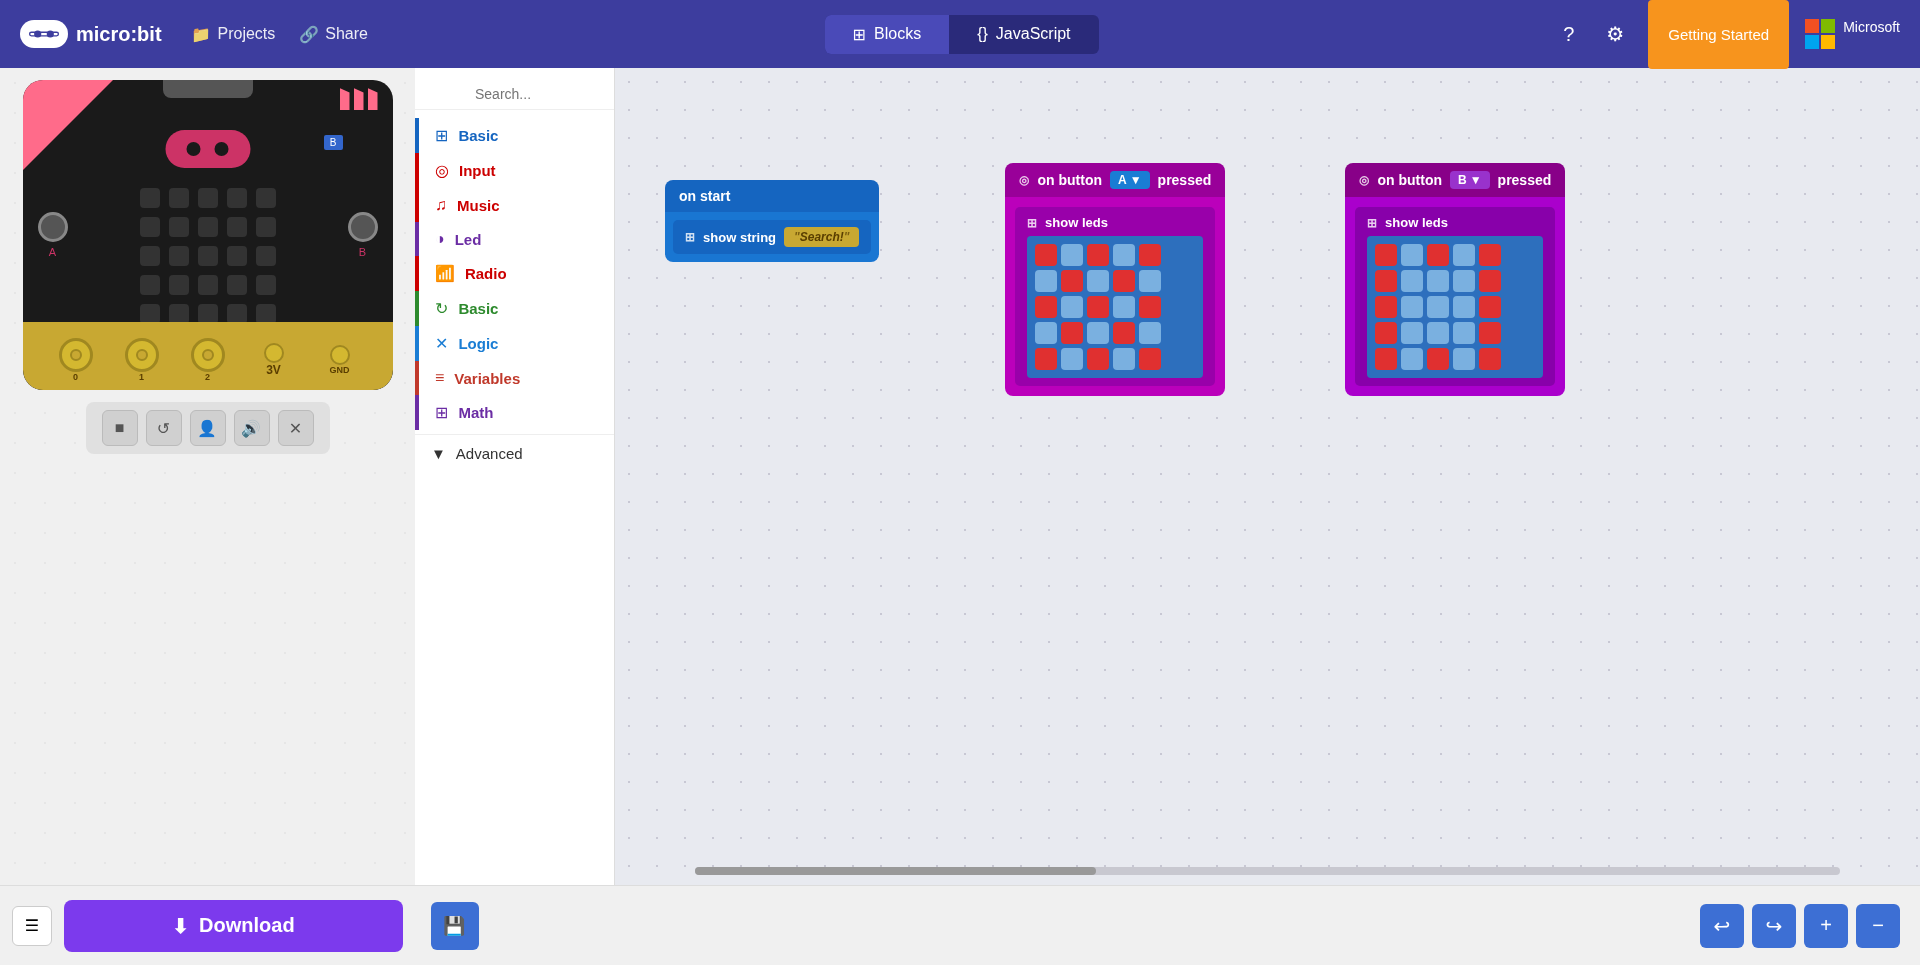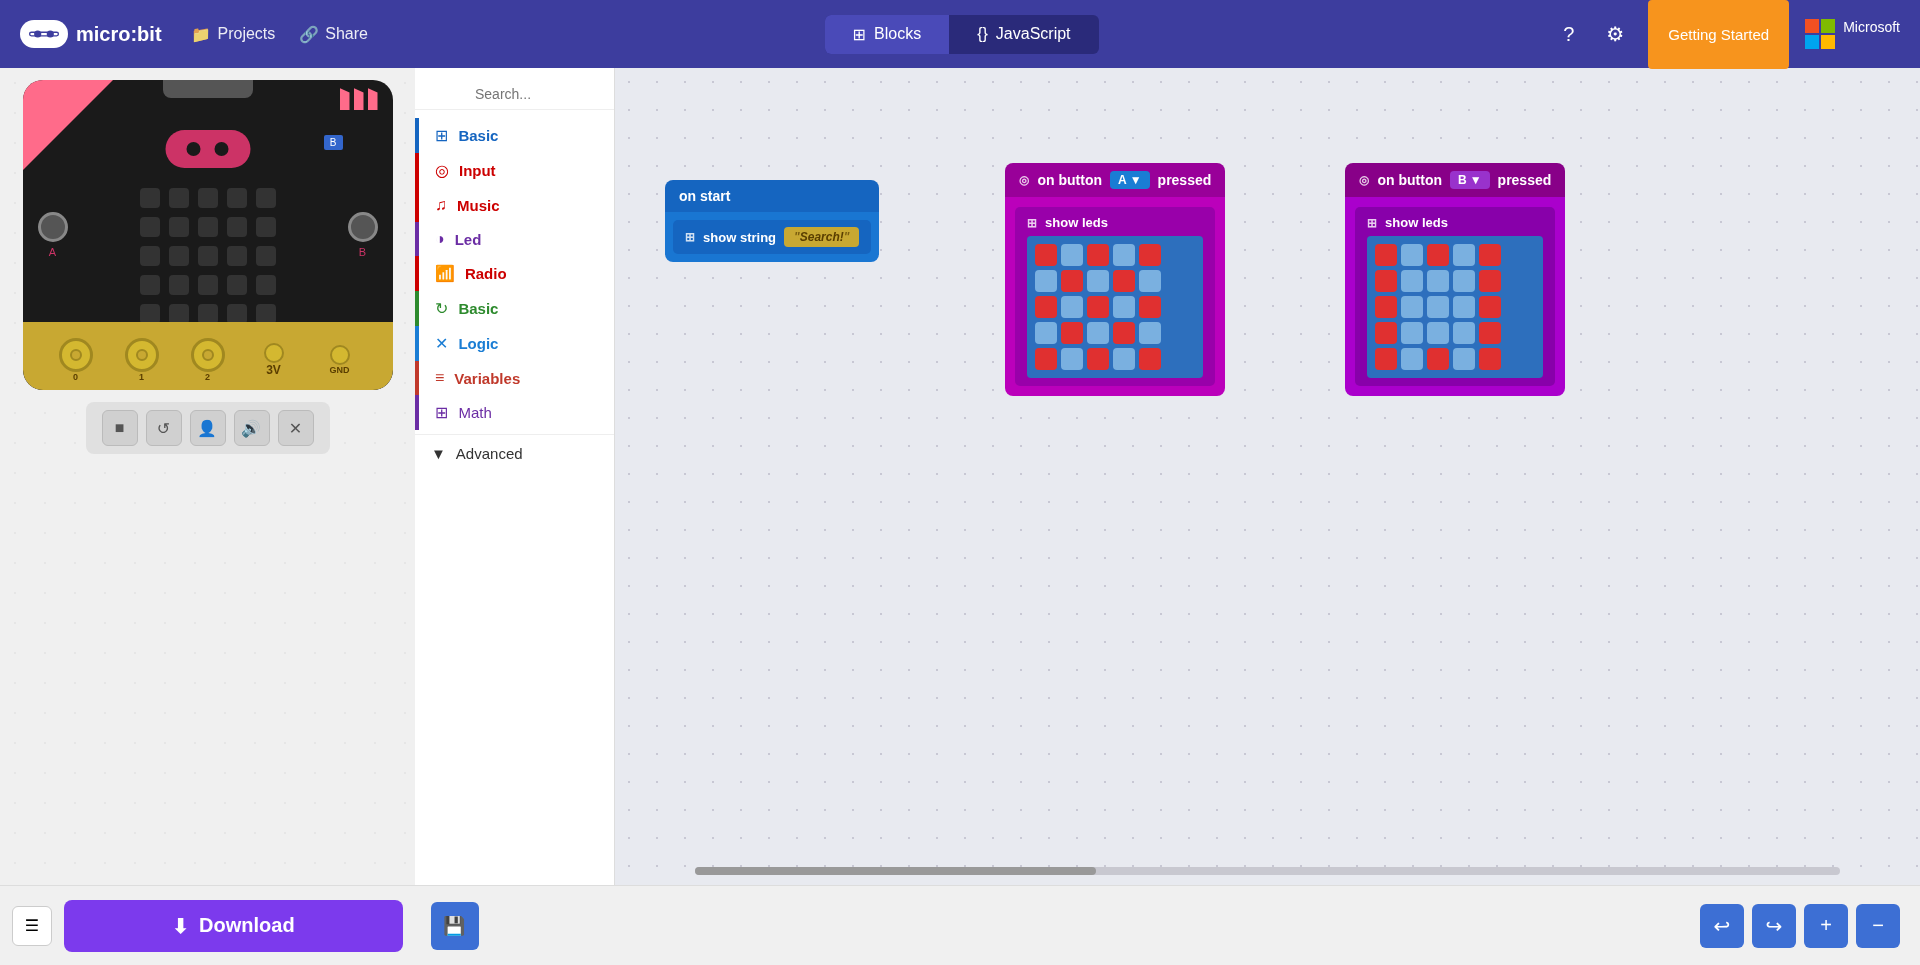--- a/index.html
+++ b/index.html
@@ -529,21 +529,21 @@
     <div class="category-item" style="border-left:4px solid #1a7dd4;">
       <span style="font-size:16px;color:#1a7dd4;">✕</span>
       <span style="color:#1a7dd4;font-weight:600;">Logic</span>
     </div>
     <div class="category-item" style="border-left:4px solid #c0392b;">
       <span style="font-size:16px;color:#c0392b;">≡</span>
       <span style="color:#c0392b;font-weight:600;">Variables</span>
     </div>
     <div class="category-item" style="border-left:4px solid #6b2da4;">
       <span style="font-size:16px;color:#6b2da4;">⊞</span>
-      <span style="color:#6b2da4;font-weight:400;">Math</span>
+      <span style="color:#6b2da4;font-weight:700;">Math</span>
     </div>
     <div class="advanced-item">
       <span>▼</span>
       <span>Advanced</span>
     </div>
   </div>
 
   <div class="workspace">
 
     <div class="block-container" style="top:112px;left:50px;">

